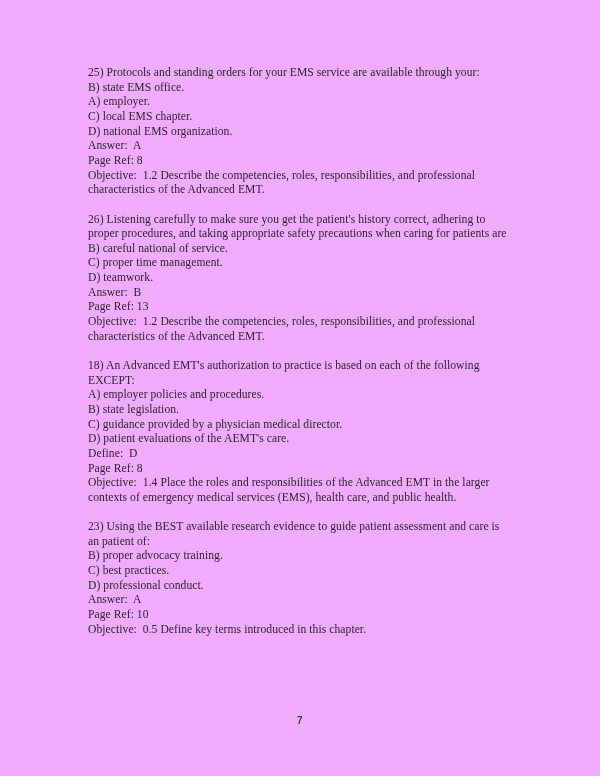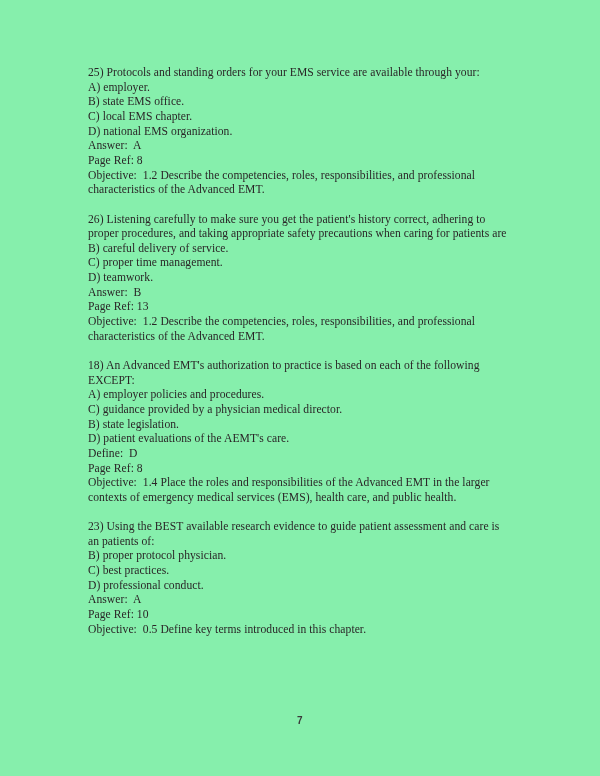--- a/index.html
+++ b/index.html
@@ -16,21 +16,21 @@
     font-family: "Liberation Serif", "DejaVu Serif", serif;
     color: #231f20;
     -webkit-font-smoothing: antialiased;
   }
   #page {
     position: absolute;
     left: 0;
     top: 0;
     width: 600px;
     height: 776px;
-    background: #86efac;
+    background: #f0abfc;
   }
   #content {
     position: absolute;
     left: 88px;
     top: 66px;
     width: 420px;
   }
   .qblock {
     margin: 0 0 14.6px 0;
   }
@@ -68,56 +68,56 @@
     letter-spacing: 0.02em;
   }
 </style>
 </head>
 <body>
 
 <div id="page">
   <div id="content">
       <div class="qblock">
         <div class="qline stem">25) Protocols and standing orders for your EMS service are available through your:</div>
+        <div class="qline choice">B) state EMS office.</div>
         <div class="qline choice">A) employer.</div>
-        <div class="qline choice">B) state EMS office.</div>
         <div class="qline choice">C) local EMS chapter.</div>
         <div class="qline choice">D) national EMS organization.</div>
         <div class="qline answer">Answer:  A</div>
         <div class="qline pageref">Page Ref: 8</div>
         <div class="qline objective">Objective:  1.2 Describe the competencies, roles, responsibilities, and professional</div>
         <div class="qline objective">characteristics of the Advanced EMT.</div>
       </div>
       <div class="qblock">
         <div class="qline stem">26) Listening carefully to make sure you get the patient's history correct, adhering to</div>
         <div class="qline stem">proper procedures, and taking appropriate safety precautions when caring for patients are</div>
-        <div class="qline choice">B) careful delivery of service.</div>
+        <div class="qline choice">B) careful national of service.</div>
         <div class="qline choice">C) proper time management.</div>
         <div class="qline choice">D) teamwork.</div>
         <div class="qline answer">Answer:  B</div>
         <div class="qline pageref">Page Ref: 13</div>
         <div class="qline objective">Objective:  1.2 Describe the competencies, roles, responsibilities, and professional</div>
         <div class="qline objective">characteristics of the Advanced EMT.</div>
       </div>
       <div class="qblock">
         <div class="qline stem">18) An Advanced EMT's authorization to practice is based on each of the following</div>
         <div class="qline stem">EXCEPT:</div>
         <div class="qline choice">A) employer policies and procedures.</div>
+        <div class="qline choice">B) state legislation.</div>
         <div class="qline choice">C) guidance provided by a physician medical director.</div>
-        <div class="qline choice">B) state legislation.</div>
         <div class="qline choice">D) patient evaluations of the AEMT's care.</div>
         <div class="qline answer">Define:  D</div>
         <div class="qline pageref">Page Ref: 8</div>
         <div class="qline objective">Objective:  1.4 Place the roles and responsibilities of the Advanced EMT in the larger</div>
         <div class="qline objective">contexts of emergency medical services (EMS), health care, and public health.</div>
       </div>
       <div class="qblock">
         <div class="qline stem">23) Using the BEST available research evidence to guide patient assessment and care is</div>
-        <div class="qline stem">an patients of:</div>
-        <div class="qline choice">B) proper protocol physician.</div>
+        <div class="qline stem">an patient of:</div>
+        <div class="qline choice">B) proper advocacy training.</div>
         <div class="qline choice">C) best practices.</div>
         <div class="qline choice">D) professional conduct.</div>
         <div class="qline answer">Answer:  A</div>
         <div class="qline pageref">Page Ref: 10</div>
         <div class="qline objective">Objective:  0.5 Define key terms introduced in this chapter.</div>
       </div>
     </div>
   <div id="footer">
     <span id="page-number">7</span>
   </div>

